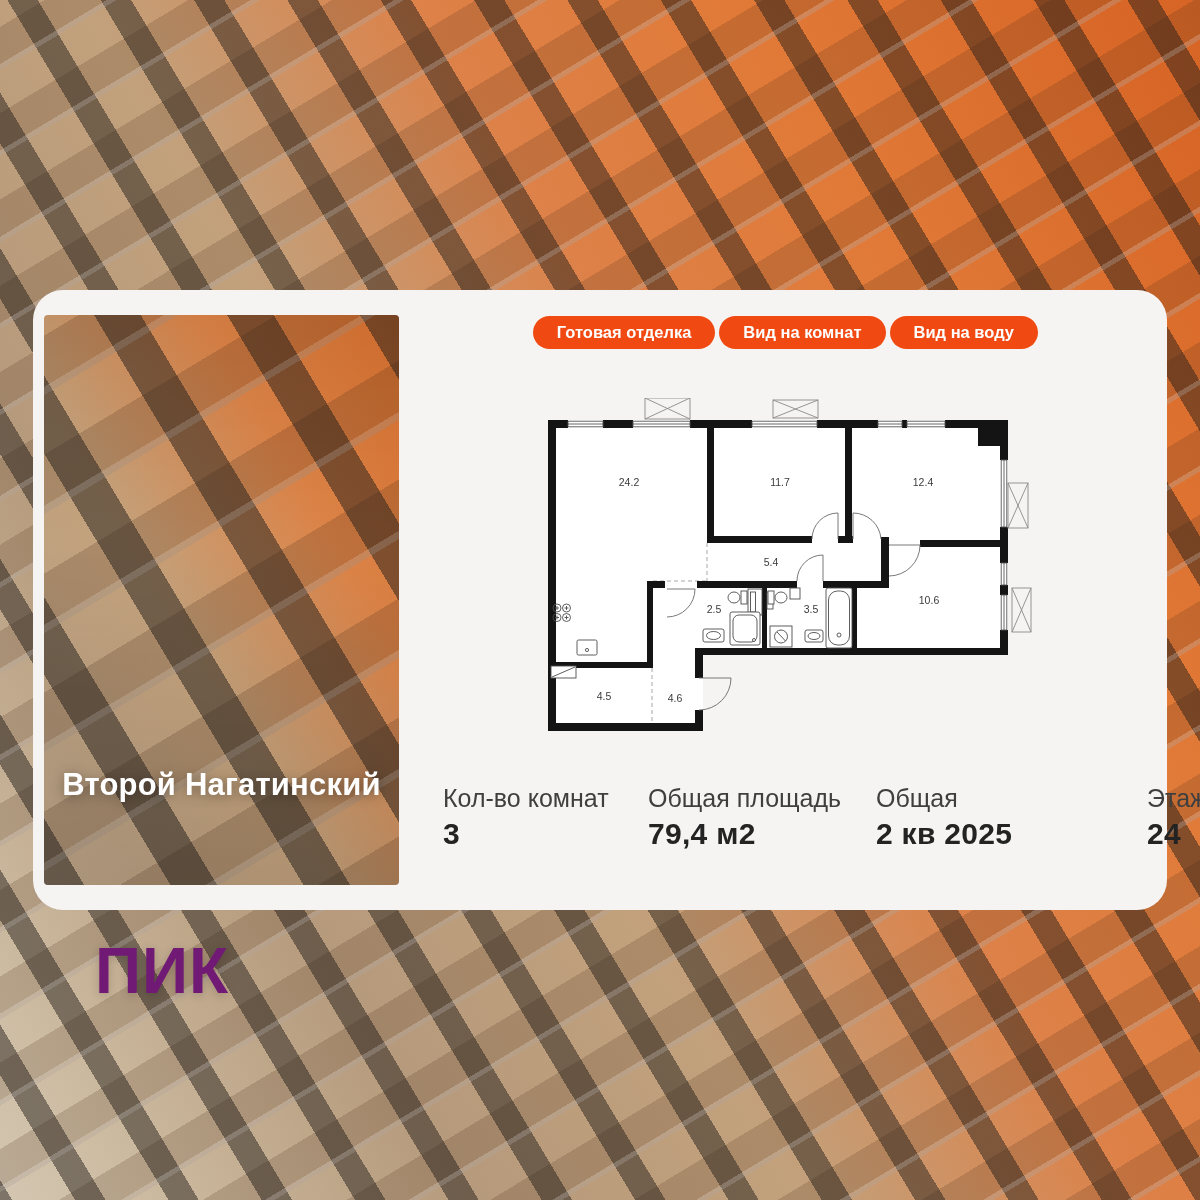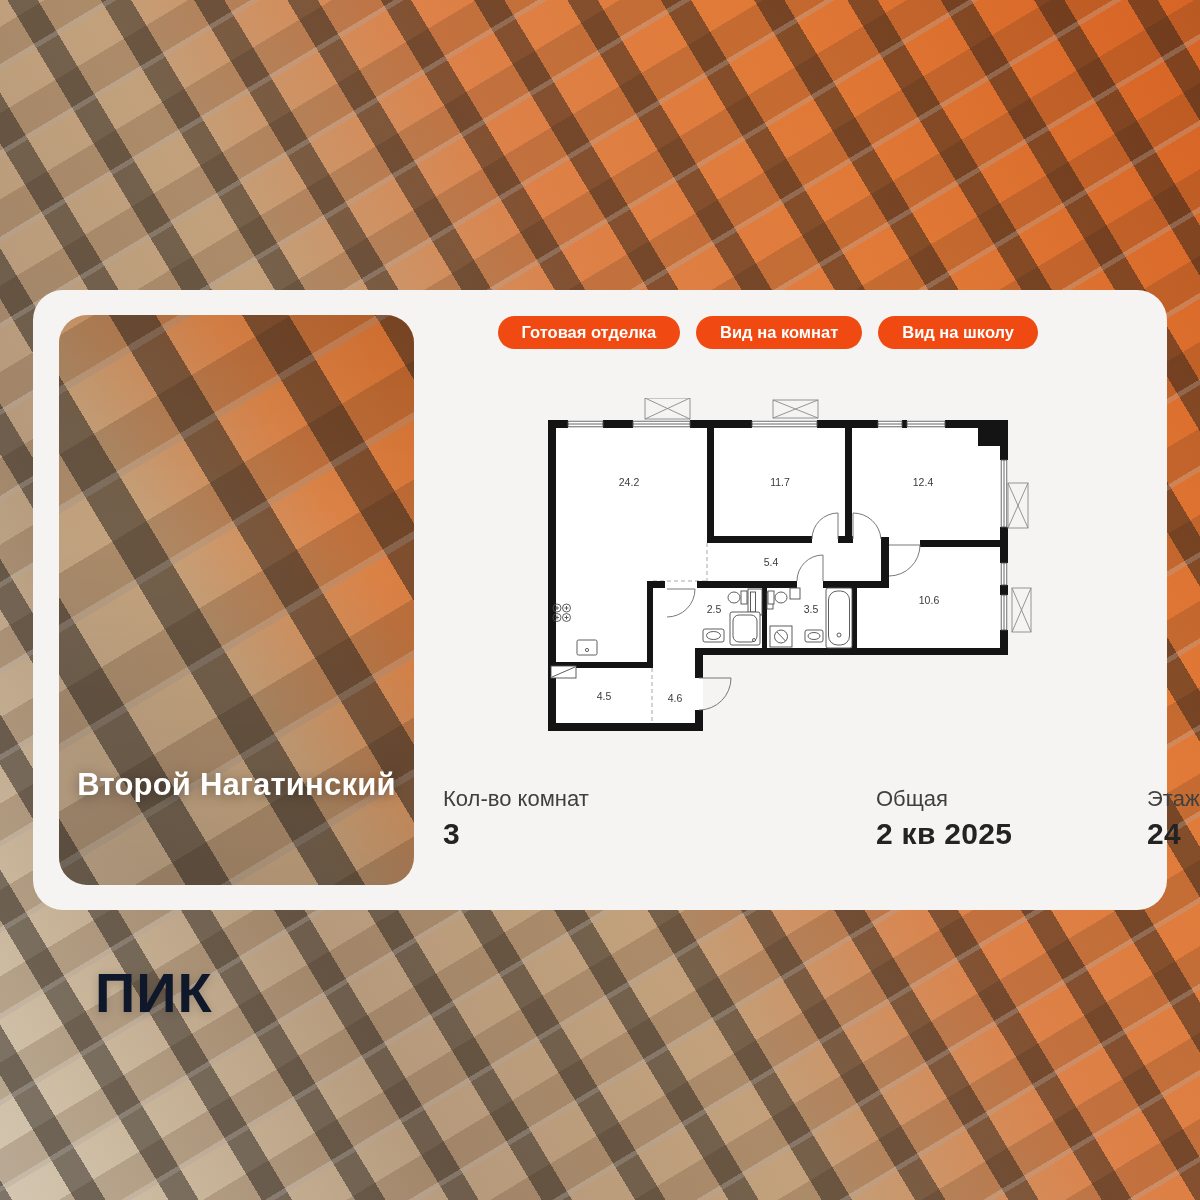--- a/index.html
+++ b/index.html
@@ -26,50 +26,50 @@
       repeating-linear-gradient(0deg, rgba(70,40,20,.2) 0 51px, rgba(70,40,20,0) 51px 102px),
       linear-gradient(90deg,#c9b59b 0%,#bba183 30%,#c4a27c 45%,#dc8347 62%,#d8702e 78%,#c75f24 100%);
   }
 
   
   .card{
     position:absolute; left:33px; top:290px; width:1134px; height:620px;
     background:#f6f4f2; border-radius:30px;
   }
   .photo{
-    position:absolute; left:26px; top:25px; width:355px; height:570px;
-    border-radius:28px; overflow:hidden;
+    position:absolute; left:11px; top:25px; width:355px; height:570px;
+    border-radius:4px; overflow:hidden;
   }
   .photo-shade{ position:absolute; inset:0; background:linear-gradient(180deg, rgba(0,0,0,.05) 0%, rgba(0,0,0,0) 40%, rgba(0,0,0,.10) 100%); }
   .photo-title{
     position:absolute; left:0; right:0; top:452px; text-align:center;
     color:#fff; font-size:31px; font-weight:700; letter-spacing:.2px;
     text-shadow:0 2px 12px rgba(0,0,0,.35);
   }
 
   .badges{
-    position:absolute; top:26px; right:129px; display:flex; gap:16px;
+    position:absolute; top:26px; right:129px; display:flex; gap:4px;
   }
   .badge{
     height:33px; border-radius:17px; background:#f04a12; color:#fff;
     font-size:16.5px; font-weight:700; display:flex; align-items:center;
     padding:0 24px; white-space:nowrap;
   }
 
   .plan{ position:absolute; left:507px; top:108px; width:500px; height:345px; }
   .plan text{ font-family:"Liberation Sans", sans-serif; font-size:10.5px; fill:#3b3b3b; }
 
   .stats{ position:absolute; left:0; top:0; width:100%; height:100%; pointer-events:none; }
   .stat{ position:absolute; top:497px; }
-  .stat .lbl{ font-size:22px; color:#3f3f3f; line-height:23px; }
+  .stat .lbl{ font-size:25px; color:#3f3f3f; line-height:23px; }
   .stat .val{ font-size:30px; color:#232323; font-weight:700; margin-top:7px; letter-spacing:.3px; }
   .stat1{ left:410px; } .stat2{ left:615px; } .stat3{ left:843px; } .stat4{ left:1092px;margin-left:22px; }
 
   .logo{
-    position:absolute; left:95px; top:960px; color:#0f172a; font-size:56px;
+    position:absolute; left:95px; top:934px; color:#701a75; font-size:64px;
     font-weight:700; letter-spacing:1px; text-shadow:0 2px 10px rgba(0,0,0,.18);
   }
 </style>
 </head>
 <body>
 
 <div class="canvas">
 
   <div class="bg-rot"></div>
 
@@ -77,21 +77,21 @@
 
     <div class="photo">
       <div class="photo-rot"></div>
       <div class="photo-shade"></div>
       <div class="photo-title">Второй Нагатинский</div>
     </div>
 
     <div class="badges">
       <div class="badge">Готовая отделка</div>
       <div class="badge">Вид на комнат</div>
-      <div class="badge">Вид на школу</div>
+      <div class="badge">Вид на воду</div>
     </div>
 
     <svg class="plan" viewBox="0 0 500 345" xmlns="http://www.w3.org/2000/svg">
 
       <g>
         <rect x="8" y="22" width="460" height="235" fill="#ffffff"></rect>
         <rect x="8" y="250" width="155" height="83" fill="#ffffff"></rect>
       </g>
 
       <g stroke="#a8a8a8" stroke-width="1" stroke-dasharray="4 3" fill="none">
@@ -241,20 +241,24 @@
         <text x="64" y="302">4.5</text>
         <text x="135" y="304">4.6</text>
       </g>
     </svg>
 
     <div class="stats">
       <div class="stat stat1">
         <div class="lbl">Кол-во комнат</div>
         <div class="val">3</div>
       </div>
+      <div class="stat stat2">
+        <div class="lbl">Общая площадь</div>
+        <div class="val">79,4 м2</div>
+      </div>
       <div class="stat stat3">
         <div class="lbl">Общая</div>
         <div class="val">2 кв 2025</div>
       </div>
       <div class="stat stat4">
         <div class="lbl">Этаж</div>
         <div class="val">24</div>
       </div>
     </div>
 

